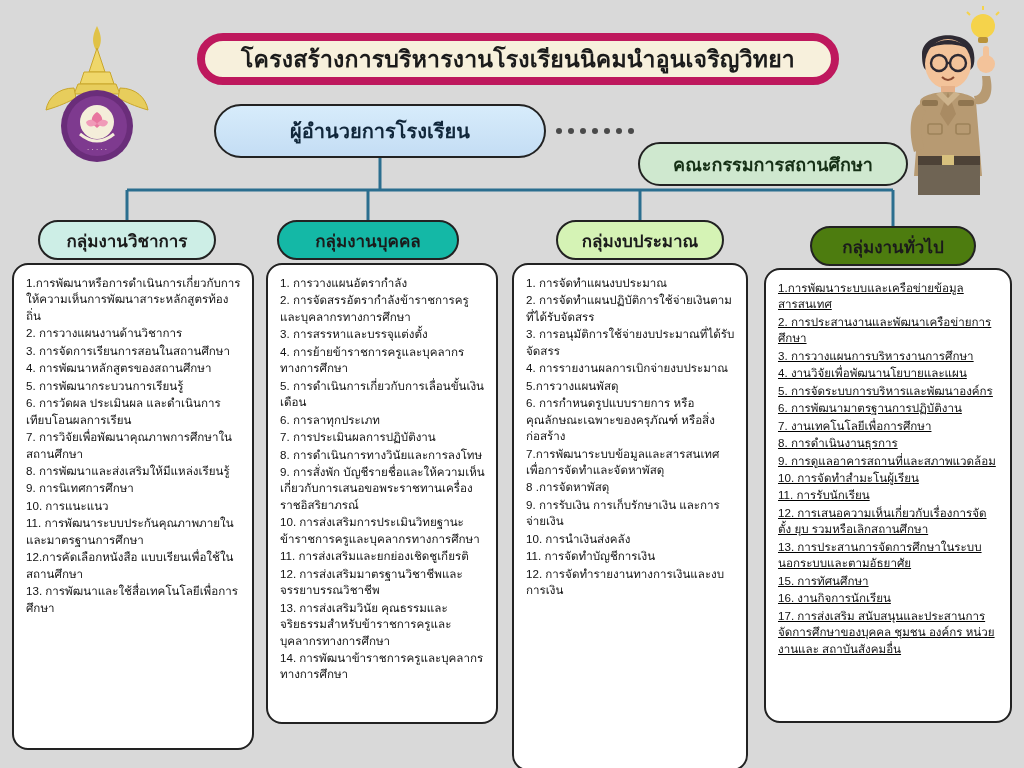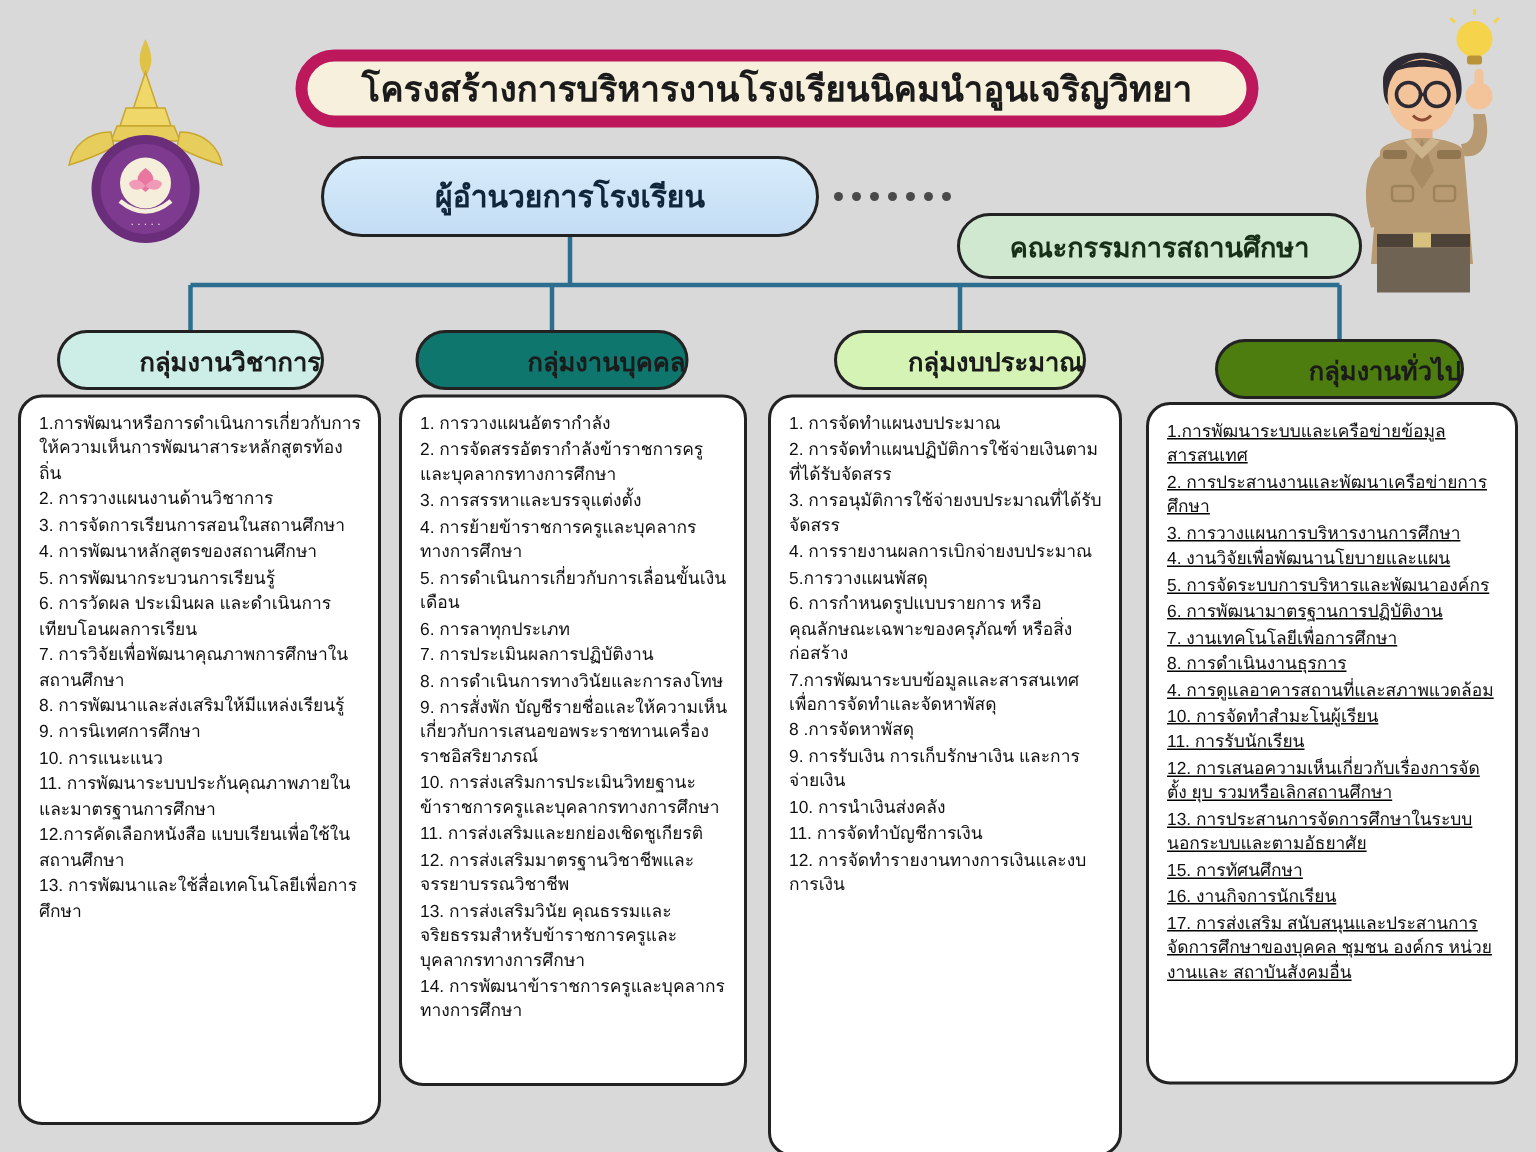--- a/index.html
+++ b/index.html
@@ -95,21 +95,21 @@
   }
   .dots i {
     display: block; width: 6px; height: 6px;
     border-radius: 50%; background: #4a4a4a;
   }
   .group-header {
     position: absolute;
     height: 40px;
     border: 2px solid #222;
     border-radius: 20px;
-    display: flex; align-items: center; justify-content: flex-end;
+    display: flex; align-items: center; justify-content: center;
     z-index: 3;
   }
   .group-header span { font-size: 17px; font-weight: bold; color: #1b1b1b; }
 
   .group-body {
     position: absolute;
     border: 2px solid #222;
     border-radius: 16px;
     background: #ffffff;
     padding: 10px 11px 10px 12px;
@@ -122,21 +122,21 @@
     line-height: 1.42;
     color: #111;
     text-align: left;
     word-break: break-word;
   }
 
   
   #g0-head { left: 38px;  top: 220px; width: 178px; background:#cdeee6; }
   #g0-body { left: 12px;  top: 263px; width: 242px; height: 487px; }
 
-  #g1-head { left: 277px; top: 220px; width: 182px; background:#0f766e; }
+  #g1-head { left: 277px; top: 220px; width: 182px; background:#14b8a6; }
   #g1-body { left: 266px; top: 263px; width: 232px; height: 461px; }
 
   #g2-head { left: 556px; top: 220px; width: 168px; background:#d5f3b5; }
   #g2-body { left: 512px; top: 263px; width: 236px; height: 508px; }
 
   #g3-head { left: 810px; top: 226px; width: 166px; background:#4d7c0f; }
   #g3-body { left: 764px; top: 268px; width: 248px; height: 455px; text-decoration: underline; }
 </style>
 </head>
 <body>
@@ -301,21 +301,21 @@
   </div>
   <div class="group-body" id="g3-body">
     <p>1.การพัฒนาระบบและเครือข่ายข้อมูลสารสนเทศ</p>
     <p>2. การประสานงานและพัฒนาเครือข่ายการศึกษา</p>
     <p>3. การวางแผนการบริหารงานการศึกษา</p>
     <p>4. งานวิจัยเพื่อพัฒนานโยบายและแผน</p>
     <p>5. การจัดระบบการบริหารและพัฒนาองค์กร</p>
     <p>6. การพัฒนามาตรฐานการปฏิบัติงาน</p>
     <p>7. งานเทคโนโลยีเพื่อการศึกษา</p>
     <p>8. การดำเนินงานธุรการ</p>
-    <p>4. การดูแลอาคารสถานที่และสภาพแวดล้อม</p>
+    <p>9. การดูแลอาคารสถานที่และสภาพแวดล้อม</p>
     <p>10. การจัดทำสำมะโนผู้เรียน</p>
     <p>11. การรับนักเรียน</p>
     <p>12. การเสนอความเห็นเกี่ยวกับเรื่องการจัดตั้ง ยุบ รวมหรือเลิกสถานศึกษา</p>
     <p>13. การประสานการจัดการศึกษาในระบบนอกระบบและตามอัธยาศัย</p>
     <p>15. การทัศนศึกษา</p>
     <p>16. งานกิจการนักเรียน</p>
     <p>17. การส่งเสริม สนับสนุนและประสานการจัดการศึกษาของบุคคล ชุมชน องค์กร หน่วยงานและ สถาบันสังคมอื่น</p>
   </div>
 
 </div>

